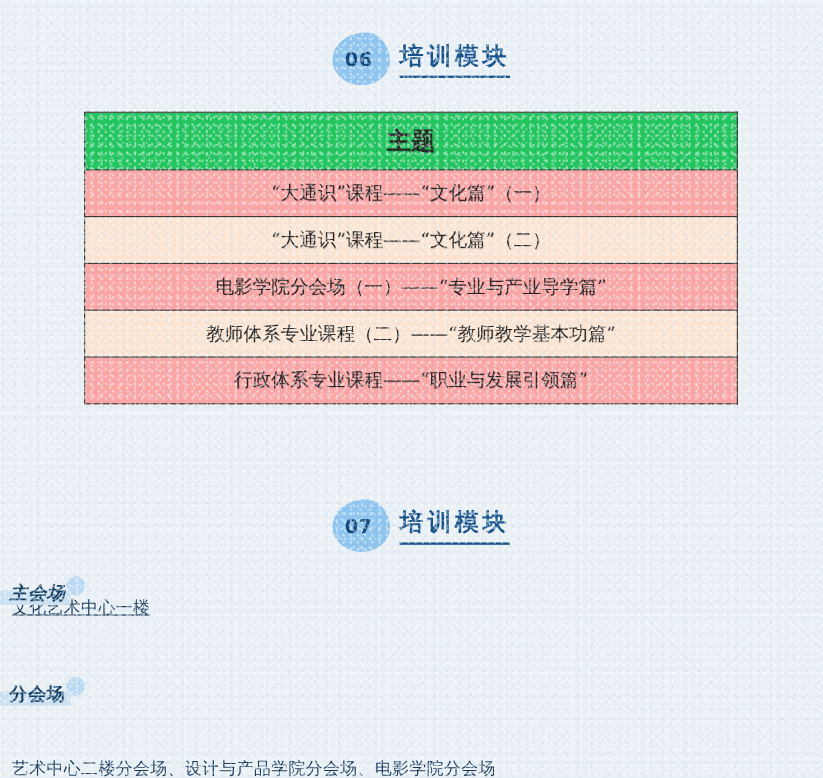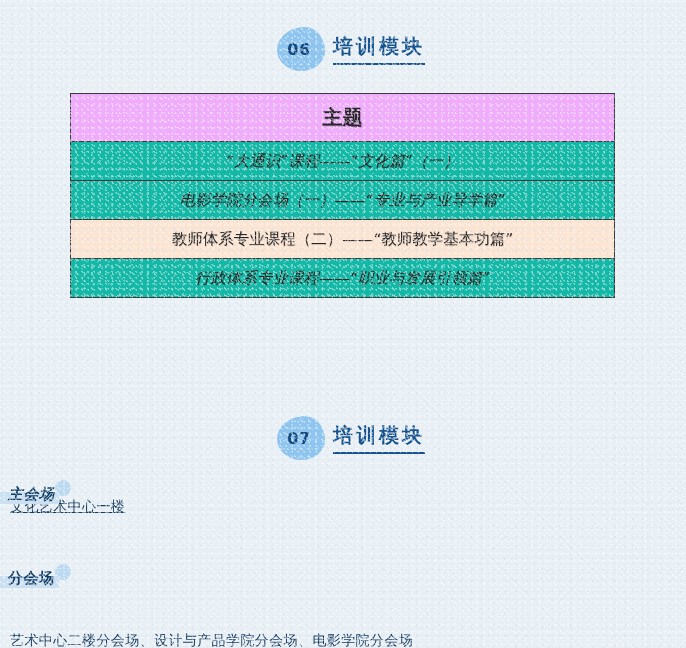--- a/index.html
+++ b/index.html
@@ -90,31 +90,31 @@
   #module-table th,
   #module-table td {
     border: 1.5px solid #3b3b3b;
     text-align: center;
     font-family: "DejaVu Serif", "Liberation Serif", serif;
     color: #262626;
     padding: 0;
   }
   #module-table th {
     height: 47px;
-    background: #f0abfc;
+    background: #22c55e;
     font-size: 20px;
     font-weight: bold;
     text-shadow: 1px 1px 0 rgba(0,0,0,0.18);
   }
   #module-table td {
     height: 38px;
     font-size: 15.5px;
     text-shadow: 0.5px 0.5px 0 rgba(0,0,0,0.14);
   }
-  #module-table tr.r-green td { background: #14b8a6; font-style: italic; }
+  #module-table tr.r-green td { background: #fca5a5; }
   #module-table tr.r-peach td { background: #fbe4d1; }
 
   
   .venue-block { position: absolute; left: 0; }
   .venue-label {
     position: relative;
     display: inline-block;
     padding: 0 6px 0 8px;
     font-size: 15px;
     font-weight: bold;
@@ -164,20 +164,23 @@
   <table id="module-table">
     <thead>
       <tr>
         <th>主题</th>
       </tr>
     </thead>
     <tbody>
       <tr class="r-green">
         <td>“大通识”课程——“文化篇”（一）</td>
       </tr>
+      <tr class="r-peach">
+        <td>“大通识”课程——“文化篇”（二）</td>
+      </tr>
       <tr class="r-green">
         <td>电影学院分会场（一）——“专业与产业导学篇”</td>
       </tr>
       <tr class="r-peach">
         <td>教师体系专业课程（二）——“教师教学基本功篇”</td>
       </tr>
       <tr class="r-green">
         <td>行政体系专业课程——“职业与发展引领篇”</td>
       </tr>
     </tbody>

